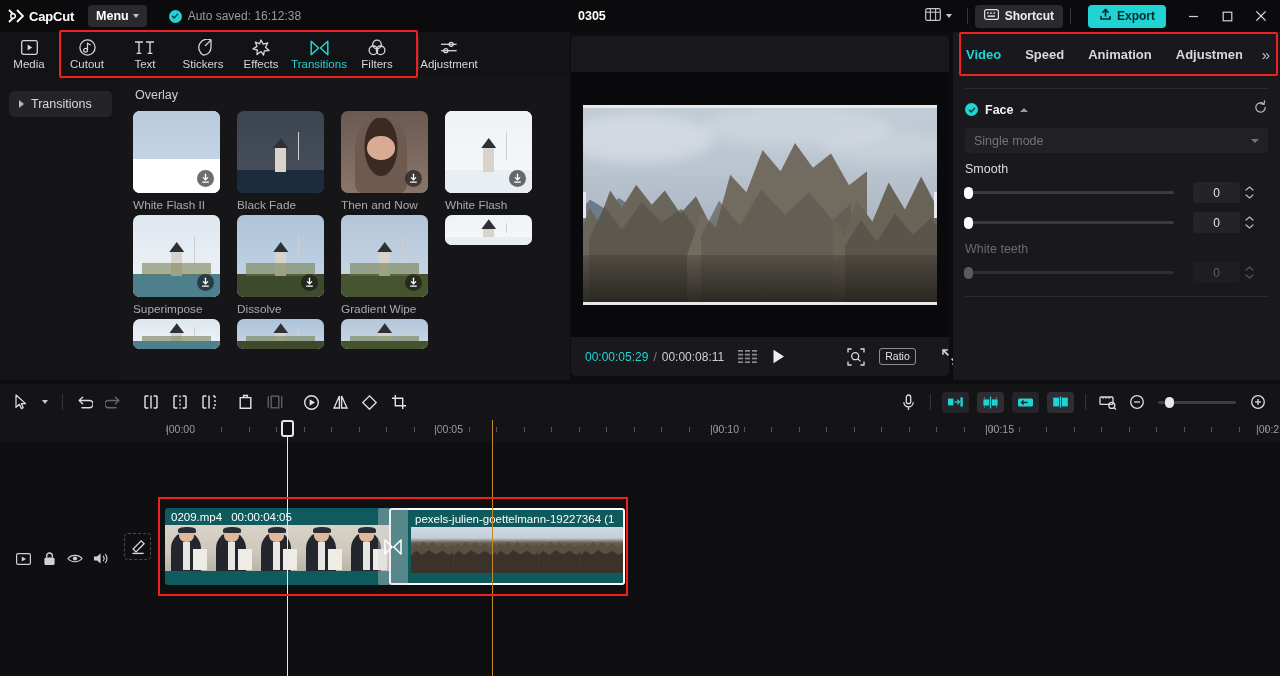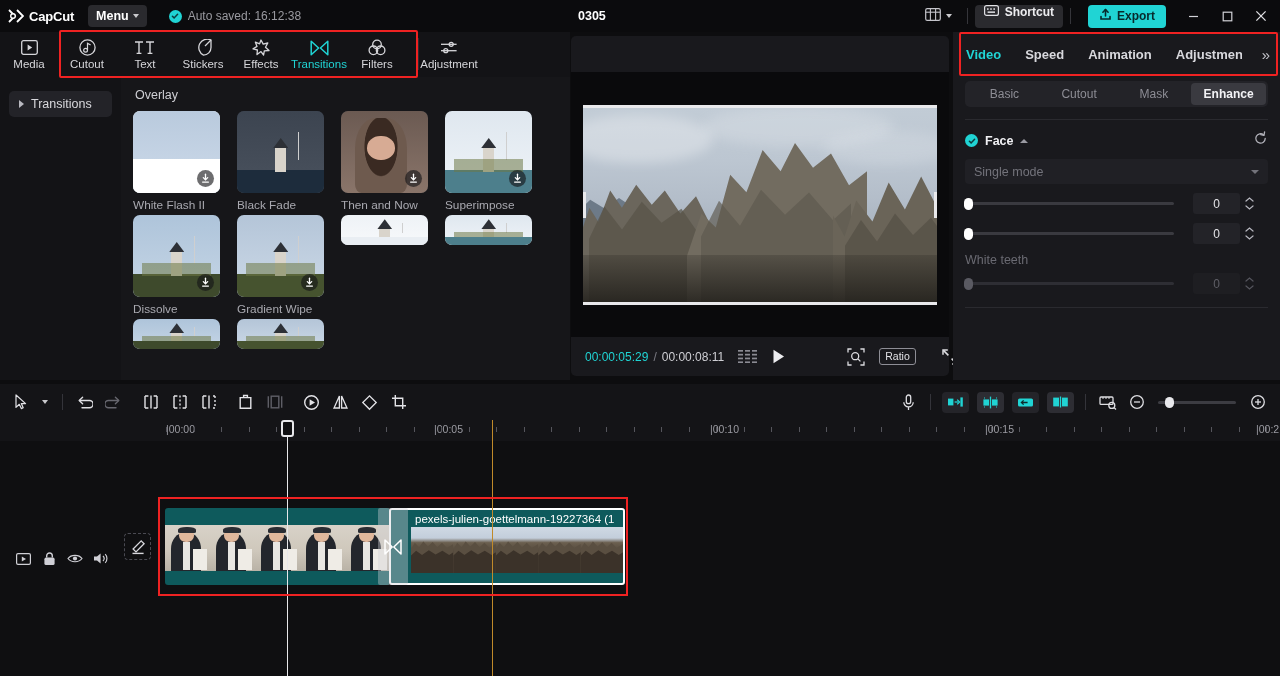--- a/index.html
+++ b/index.html
@@ -27,21 +27,21 @@
   }
   .caret-dn { width:0;height:0;border-left:3.5px solid transparent;border-right:3.5px solid transparent;border-top:4px solid #c9c9cd; }
   .autosave { margin-left:22px; display:flex; align-items:center; gap:6px; font-size:12px; color:#9a9aa0; }
   .check-dot { width:13px;height:13px;border-radius:50%;background:#20d4d4; display:flex;align-items:center;justify-content:center; }
   .check-dot svg { display:block; }
   .proj-title { position:absolute; left:578px; top:0; height:32px; display:flex; align-items:center; font-size:12.5px; font-weight:700; color:#fff; }
   .topbar-right { margin-left:auto; display:flex; align-items:center; gap:0; height:32px; padding-right:2px; }
   .layout-btn { display:flex; align-items:center; gap:5px; padding:0 8px; cursor:pointer; }
   .vdiv { width:1px; height:16px; background:#35353a; margin:0 7px; }
   .shortcut-btn {
-    display:flex; gap:6px; height:23px; padding:0 9px;
+    display:flex; align-items:center; gap:6px; height:23px; padding:0 9px;
     background:#2a2a2e; border-radius:4px; font-size:12px; font-weight:700; color:#ededf0; cursor:pointer;
   }
   .export-btn {
     display:flex; align-items:center; gap:5px; height:23px; padding:0 11px; margin-left:10px;
     background:#20d4d4; border-radius:4px; font-size:12px; font-weight:700; color:#07292b; cursor:pointer;
   }
   .wbtn { width:34px; height:32px; display:flex; align-items:center; justify-content:center; cursor:pointer; }
 
   
   .tabsrow {
@@ -425,20 +425,37 @@
           </div>
           <span class="dl">
             <svg width="11" height="11" viewBox="0 0 11 11">
               <path d="M5.5 1.2 L5.5 6.6" stroke="#fff" stroke-width="1.3" stroke-linecap="round"></path>
               <path d="M3.3 4.6 L5.5 6.8 L7.7 4.6" stroke="#fff" stroke-width="1.3" fill="none" stroke-linecap="round" stroke-linejoin="round"></path>
               <line x1="2.6" y1="9.1" x2="8.4" y2="9.1" stroke="#fff" stroke-width="1.3" stroke-linecap="round"></line>
             </svg>
           </span>
         </div>
         <div class="clabel">Then and Now</div>
+      </div>
+      <div class="cell">
+        <div class="thumb sel">
+          <div class="tw" style="background:linear-gradient(180deg,#eef2f6,#f7f9fb);">
+            <div class="rockband" style="bottom:0;height:28%;background:#e9eef3;"></div>
+            <div class="tower" style="left:44%;bottom:26%;height:30%;"></div>
+            <div class="spire" style="left:70%;bottom:40%;height:34%;"></div>
+          </div>
+          <span class="dl">
+            <svg width="11" height="11" viewBox="0 0 11 11">
+              <path d="M5.5 1.2 L5.5 6.6" stroke="#fff" stroke-width="1.3" stroke-linecap="round"></path>
+              <path d="M3.3 4.6 L5.5 6.8 L7.7 4.6" stroke="#fff" stroke-width="1.3" fill="none" stroke-linecap="round" stroke-linejoin="round"></path>
+              <line x1="2.6" y1="9.1" x2="8.4" y2="9.1" stroke="#fff" stroke-width="1.3" stroke-linecap="round"></line>
+            </svg>
+          </span>
+        </div>
+        <div class="clabel">White Flash</div>
       </div>
       <div class="cell">
         <div class="thumb">
           <div class="tw" style="background:linear-gradient(180deg,#dfe7ef,#eff4f8);">
             <div class="rockband" style="bottom:0;height:28%;background:#4d7f8c;"></div>
             <div class="tower" style="left:44%;bottom:26%;height:30%;"></div>
             <div class="spire" style="left:70%;bottom:40%;height:34%;"></div>
             <div style="position:absolute;left:10%;bottom:26%;width:80%;height:16%;background:rgba(110,120,70,.55);"></div>
           </div>
           <span class="dl">
@@ -608,26 +625,20 @@
 </div>
 
 <div class="rightp">
   <div class="rtabs" id="rtabs">
       <span class="rtab active">Video</span>
       <span class="rtab">Speed</span>
       <span class="rtab">Animation</span>
       <span class="rtab clipped">Adjustment</span>
       <span class="rchev">»</span>
     </div>
-  <div class="segctl" id="segctl">
-      <div class="seg">Basic</div>
-      <div class="seg">Cutout</div>
-      <div class="seg">Mask</div>
-      <div class="seg active">Enhance</div>
-    </div>
   <div class="hr"></div>
   <div class="face-row">
     <span class="cb">
       <svg width="8" height="8" viewBox="0 0 8 8">
           <path d="M1.4 4.2 L3.1 5.9 L6.6 2.2" stroke="#0b3d3f" stroke-width="1.5" fill="none" stroke-linecap="round"></path>
         </svg>
     </span>
     <span class="face-lb">Face</span>
     <span class="tri-u"></span>
     <span class="reset">
@@ -636,20 +647,21 @@
           <path d="M11.6 0.9 L11 4.3 L7.7 3.6" stroke="#b2b2ba" stroke-width="1.3" fill="none" stroke-linecap="round" stroke-linejoin="round"></path>
         </svg>
     </span>
   </div>
   <div class="dropdown">
     <span>Single mode</span>
     <span class="dd-caret"></span>
   </div>
   <div id="sliders">
       <div class="slider-block">
+        <div class="sl-label">Smooth</div>
         <div class="sl-row">
           <div class="track">
             <span class="knob" style="left:calc(0% - 1px);"></span>
           </div>
           <div class="numbox">0</div>
           <span class="spin">
             <svg width="9" height="5" viewBox="0 0 9 5">
               <path d="M1 4 L4.5 1 L8 4" stroke="#b8b8c0" stroke-width="1.2" fill="none" stroke-linecap="round"></path>
             </svg>
             <svg width="9" height="5" viewBox="0 0 9 5">
@@ -932,20 +944,24 @@
 </div>
 
 <div class="pen-btn">
   <svg width="16" height="16" viewBox="0 0 16 16">
       <path d="M11.2 1.9 L14.1 4.8 L6 12.9 L3.1 10 Z" stroke="#d8d8dd" stroke-width="1.3" fill="none"></path>
       <line x1="2.5" y1="14.4" x2="13.6" y2="14.4" stroke="#d8d8dd" stroke-width="1.4"></line>
     </svg>
 </div>
 
 <div class="clip" id="clip0" style="left:165px; width:225px;">
+  <div class="clip-hdr">
+    <span>0209.mp4</span>
+    <span>00:00:04:05</span>
+  </div>
   <div class="film" id="film0">
       <div class="fcell" style="width: 53px;">
         <div style="position:absolute;inset:0;background:linear-gradient(180deg,#d8d2c8 0%,#cfc8bc 55%,#b9b2a6 100%);"></div>
         <div style="position:absolute;left:14%;top:18%;width:66%;height:82%;background:#23262c;border-radius:42% 42% 0 0;"></div>
         <div style="position:absolute;left:30%;top:8%;width:34%;height:30%;background:#e0b89c;border-radius:45%;"></div>
         <div style="position:absolute;left:28%;top:4%;width:40%;height:13%;background:#2a2d33;border-radius:46% 46% 18% 18%;"></div>
         <div style="position:absolute;left:40%;top:36%;width:16%;height:62%;background:#e8e6e2;"></div>
         <div style="position:absolute;left:62%;top:52%;width:32%;height:46%;background:#efece6;"></div>
       </div>
       <div class="fcell" style="width: 53px;">

